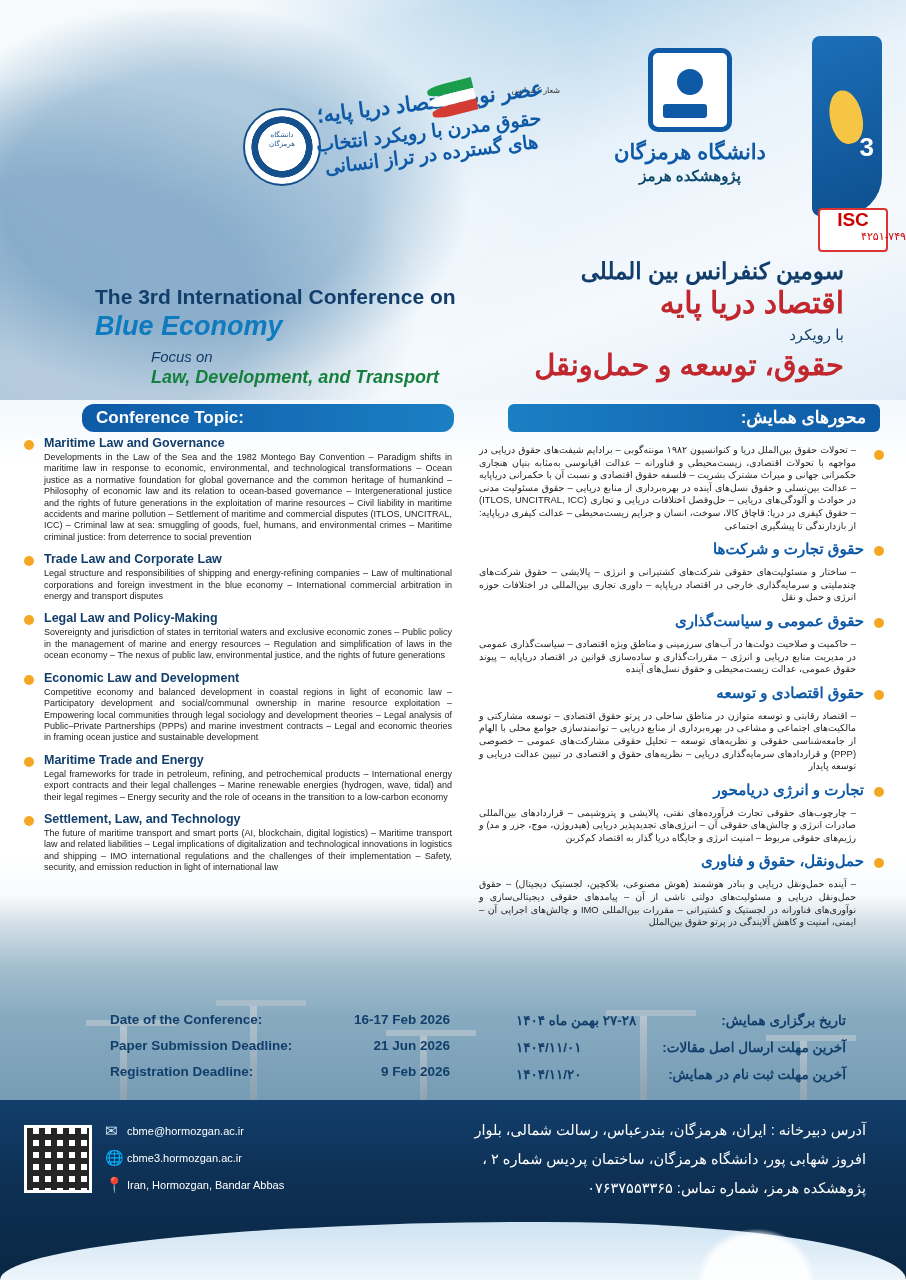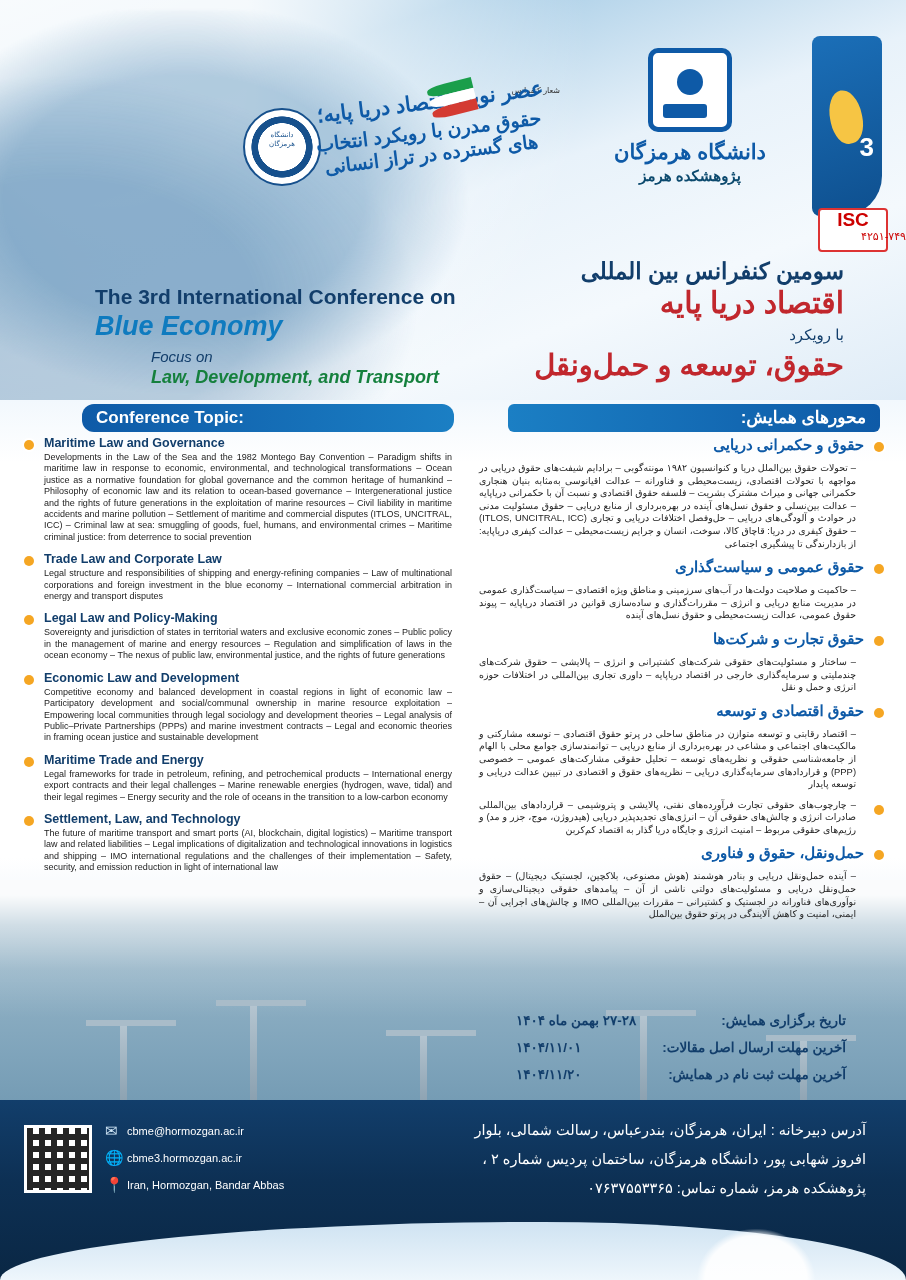--- a/index.html
+++ b/index.html
@@ -286,49 +286,63 @@
     <div class="en-item">
       <span class="dot"></span>
       <h3>Settlement, Law, and Technology</h3>
       <p>The future of maritime transport and smart ports (AI, blockchain, digital logistics) – Maritime transport law and related liabilities – Legal implications of digitalization and technological innovations in logistics and shipping – IMO international regulations and the challenges of their implementation – Safety, security, and emission reduction in light of international law</p>
     </div>
   </div>
 
   <div class="fa-list">
     <div class="fa-item">
       <span class="dot"></span>
-      <h3>حقوق و حکمرانی دریایی</h3>
       <p>– تحولات حقوق بین‌الملل دریا و کنوانسیون ۱۹۸۲ مونته‌گوبی – برادایم شیفت‌های حقوق دریایی در مواجهه با تحولات اقتصادی، زیست‌محیطی و فناورانه – عدالت اقیانوسی به‌مثابه بنیان هنجاری حکمرانی جهانی و میراث مشترک بشریت – فلسفه حقوق اقتصادی و نسبت آن با حکمرانی دریاپایه – عدالت بین‌نسلی و حقوق نسل‌های آینده در بهره‌برداری از منابع دریایی – حقوق مسئولیت مدنی در حوادث و آلودگی‌های دریایی – حل‌وفصل اختلافات دریایی و تجاری (ITLOS, UNCITRAL, ICC) – حقوق کیفری در دریا: قاچاق کالا، سوخت، انسان و جرایم زیست‌محیطی – عدالت کیفری دریا‌پایه: از بازدارندگی تا پیشگیری اجتماعی</p>
+    </div>
+    <div class="fa-item">
+      <span class="dot"></span>
+      <h3>حقوق تجارت و شرکت‌ها</h3>
+      <p>– ساختار و مسئولیت‌های حقوقی شرکت‌های کشتیرانی و انرژی – پالایشی – حقوق شرکت‌های چندملیتی و سرمایه‌گذاری خارجی در اقتصاد دریاپایه – داوری تجاری بین‌المللی در اختلافات حوزه انرژی و حمل و نقل</p>
     </div>
     <div class="fa-item">
       <span class="dot"></span>
       <h3>حقوق عمومی و سیاست‌گذاری</h3>
       <p>– حاکمیت و صلاحیت دولت‌ها در آب‌های سرزمینی و مناطق ویژه اقتصادی – سیاست‌گذاری عمومی در مدیریت منابع دریایی و انرژی – مقررات‌گذاری و ساده‌سازی قوانین در اقتصاد دریاپایه – پیوند حقوق عمومی، عدالت زیست‌محیطی و حقوق نسل‌های آینده</p>
     </div>
     <div class="fa-item">
       <span class="dot"></span>
-      <h3>حقوق تجارت و شرکت‌ها</h3>
-      <p>– ساختار و مسئولیت‌های حقوقی شرکت‌های کشتیرانی و انرژی – پالایشی – حقوق شرکت‌های چندملیتی و سرمایه‌گذاری خارجی در اقتصاد دریاپایه – داوری تجاری بین‌المللی در اختلافات حوزه انرژی و حمل و نقل</p>
-    </div>
-    <div class="fa-item">
-      <span class="dot"></span>
       <h3>حقوق اقتصادی و توسعه</h3>
       <p>– اقتصاد رقابتی و توسعه متوازن در مناطق ساحلی در پرتو حقوق اقتصادی – توسعه مشارکتی و مالکیت‌های اجتماعی و مشاعی در بهره‌برداری از منابع دریایی – توانمندسازی جوامع محلی با الهام از جامعه‌شناسی حقوقی و نظریه‌های توسعه – تحلیل حقوقی مشارکت‌های عمومی – خصوصی (PPP) و قراردادهای سرمایه‌گذاری دریایی – نظریه‌های حقوق و اقتصادی در تبیین عدالت دریایی و توسعه پایدار</p>
     </div>
     <div class="fa-item">
       <span class="dot"></span>
+      <h3>تجارت و انرژی دریامحور</h3>
       <p>– چارچوب‌های حقوقی تجارت فرآورده‌های نفتی، پالایشی و پتروشیمی – قراردادهای بین‌المللی صادرات انرژی و چالش‌های حقوقی آن – انرژی‌های تجدیدپذیر دریایی (هیدروژن، موج، جزر و مد) و رژیم‌های حقوقی مربوط – امنیت انرژی و جایگاه دریا گذار به اقتصاد کم‌کربن</p>
     </div>
     <div class="fa-item">
       <span class="dot"></span>
       <h3>حمل‌ونقل، حقوق و فناوری</h3>
       <p>– آینده حمل‌ونقل دریایی و بنادر هوشمند (هوش مصنوعی، بلاکچین، لجستیک دیجیتال) – حقوق حمل‌ونقل دریایی و مسئولیت‌های دولتی ناشی از آن – پیامدهای حقوقی دیجیتالی‌سازی و نوآوری‌های فناورانه در لجستیک و کشتیرانی – مقررات بین‌المللی IMO و چالش‌های اجرایی آن – ایمنی، امنیت و کاهش آلایندگی در پرتو حقوق بین‌الملل</p>
     </div>
   </div>
 
+  <div class="dates-en">
+    <div class="row">
+      <span class="lbl">Date of the Conference:</span>
+      <span class="val">16-17 Feb 2026</span>
+    </div>
+    <div class="row">
+      <span class="lbl">Paper Submission Deadline:</span>
+      <span class="val">21 Jun 2026</span>
+    </div>
+    <div class="row">
+      <span class="lbl">Registration Deadline:</span>
+      <span class="val">9 Feb 2026</span>
+    </div>
+  </div>
 
   <div class="dates-fa">
     <div class="row">
       <span class="lbl">تاریخ برگزاری همایش:</span>
       <span class="val">۲۷-۲۸ بهمن ماه ۱۴۰۴</span>
     </div>
     <div class="row">
       <span class="lbl">آخرین مهلت ارسال اصل مقالات:</span>
       <span class="val">۱۴۰۴/۱۱/۰۱</span>
     </div>

